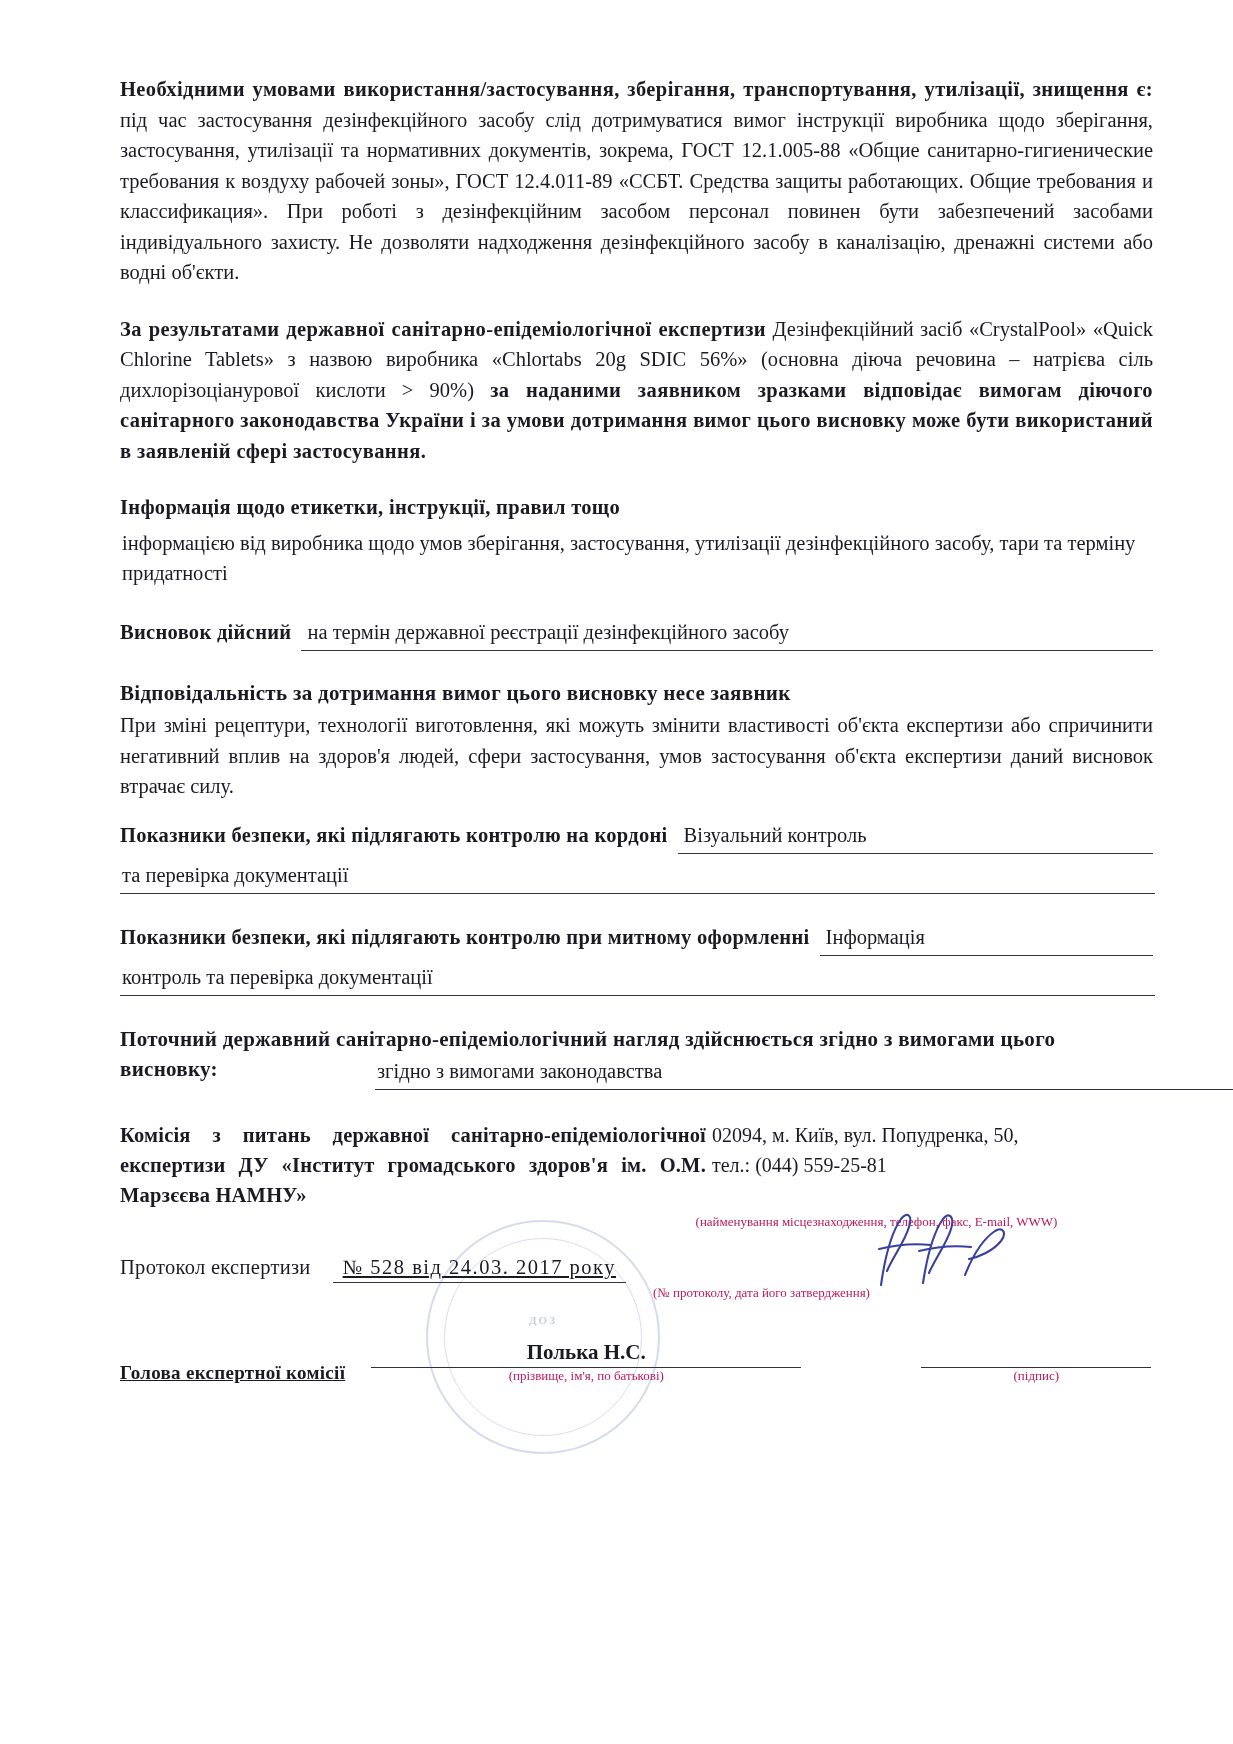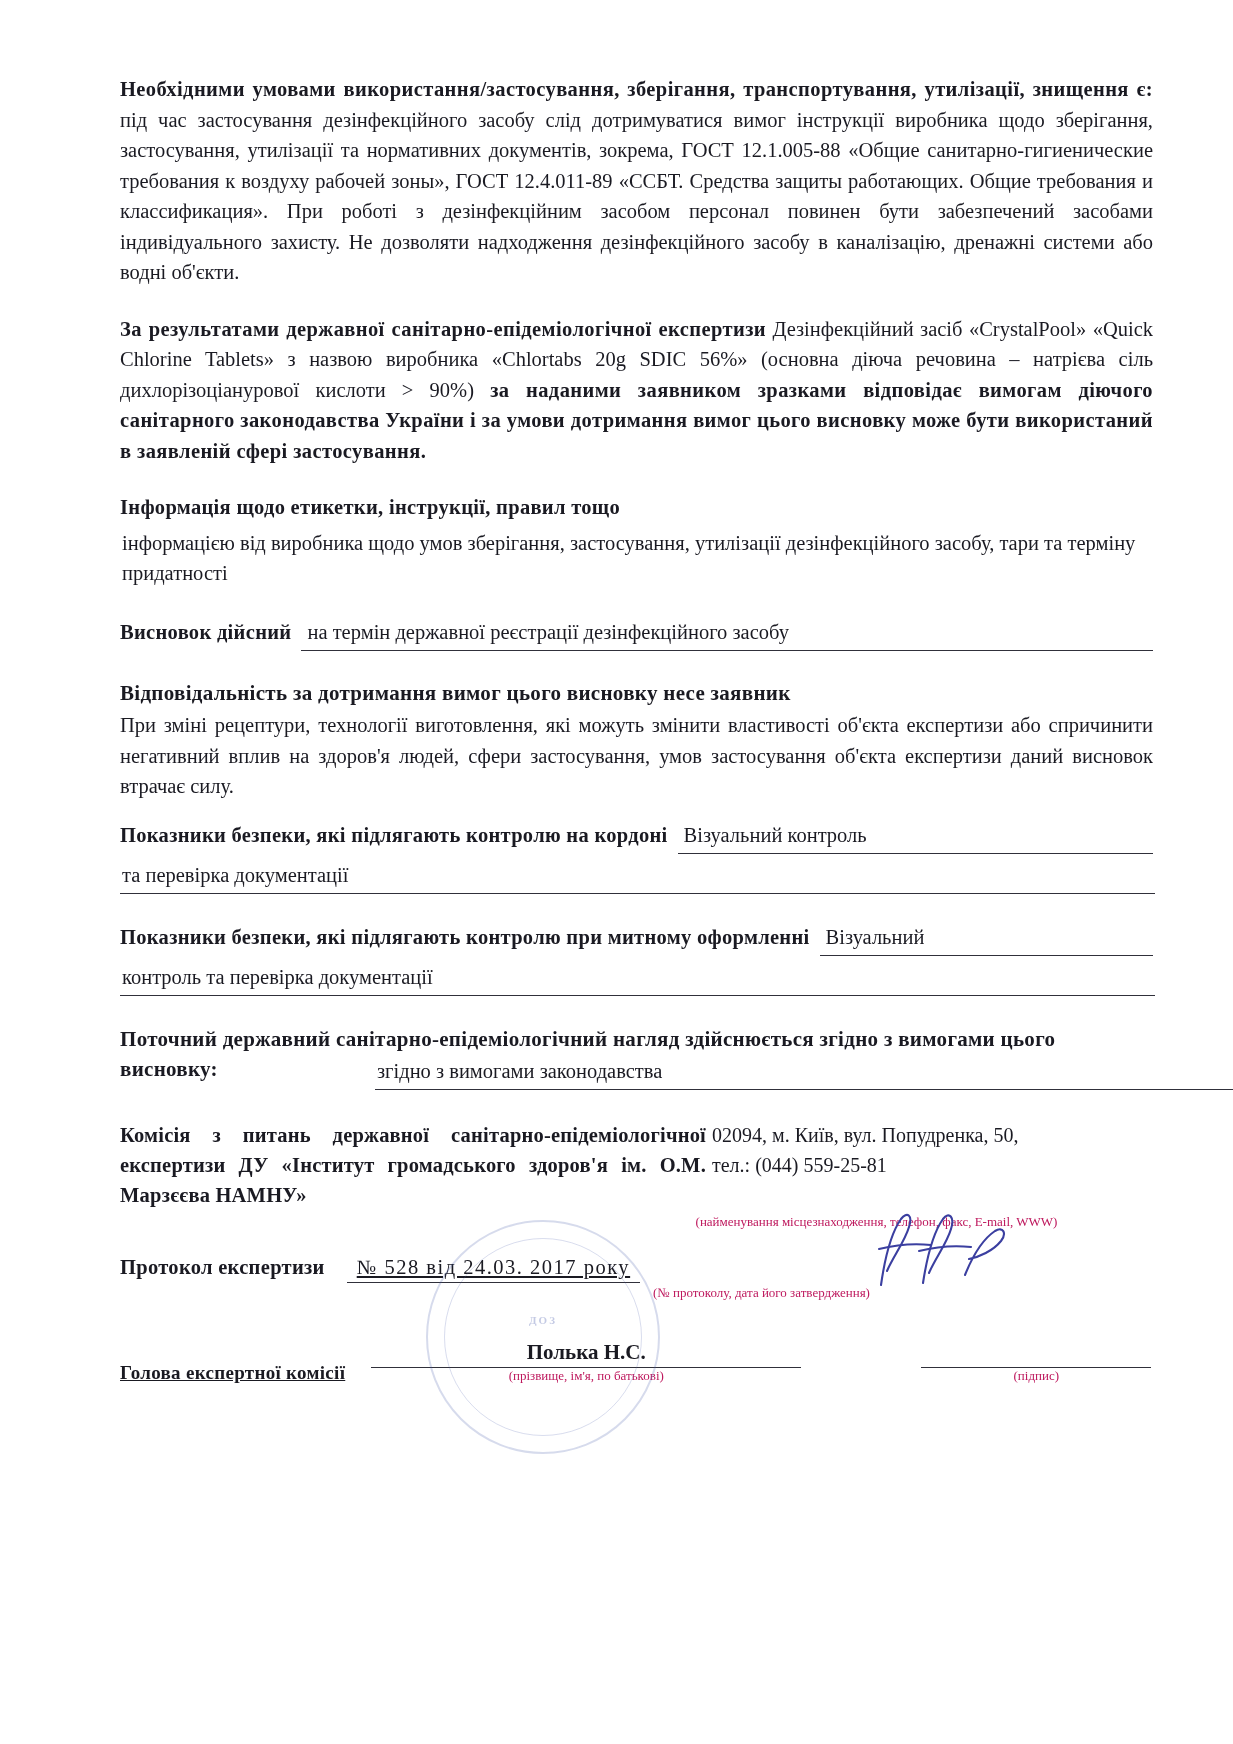--- a/index.html
+++ b/index.html
@@ -125,21 +125,21 @@
     margin-top: -4px;
   }
 
   .protocol {
     display: flex;
     align-items: baseline;
     margin-top: 26px;
     font-size: 20.5px;
   }
   .protocol .plabel {
-    font-weight: bold;
+    font-weight: normal;
     letter-spacing: 0.3px;
   }
   .protocol .pval {
     margin-left: 22px;
     border-bottom: 1px solid #30303a;
     padding: 0 10px 3px 10px;
     letter-spacing: 1.5px;
     text-decoration: underline;
   }
   .protocol-caption {
@@ -254,21 +254,21 @@
       <div class="field-line">
         <span class="label">Показники безпеки, які підлягають контролю на кордоні</span>
         <span class="value">Візуальний контроль</span>
       </div>
       <span class="value-cont">та перевірка документації</span>
     </div>
 
     <div class="field" style="margin-top:28px;">
       <div class="field-line">
         <span class="label">Показники безпеки, які підлягають контролю при митному оформленні</span>
-        <span class="value">Візуальний</span>
+        <span class="value">Інформація</span>
       </div>
       <span class="value-cont">контроль та перевірка документації</span>
     </div>
 
     <div class="field" style="margin-top:28px;">
       <div class="resp-head" style="margin-bottom:0;">Поточний державний санітарно-епідеміологічний нагляд здійснюється згідно з вимогами цього висновку:</div>
       <div class="field-line" style="margin-top:-28px; margin-left:255px;">
         <span class="value nolabel">згідно з вимогами законодавства</span>
       </div>
     </div>

